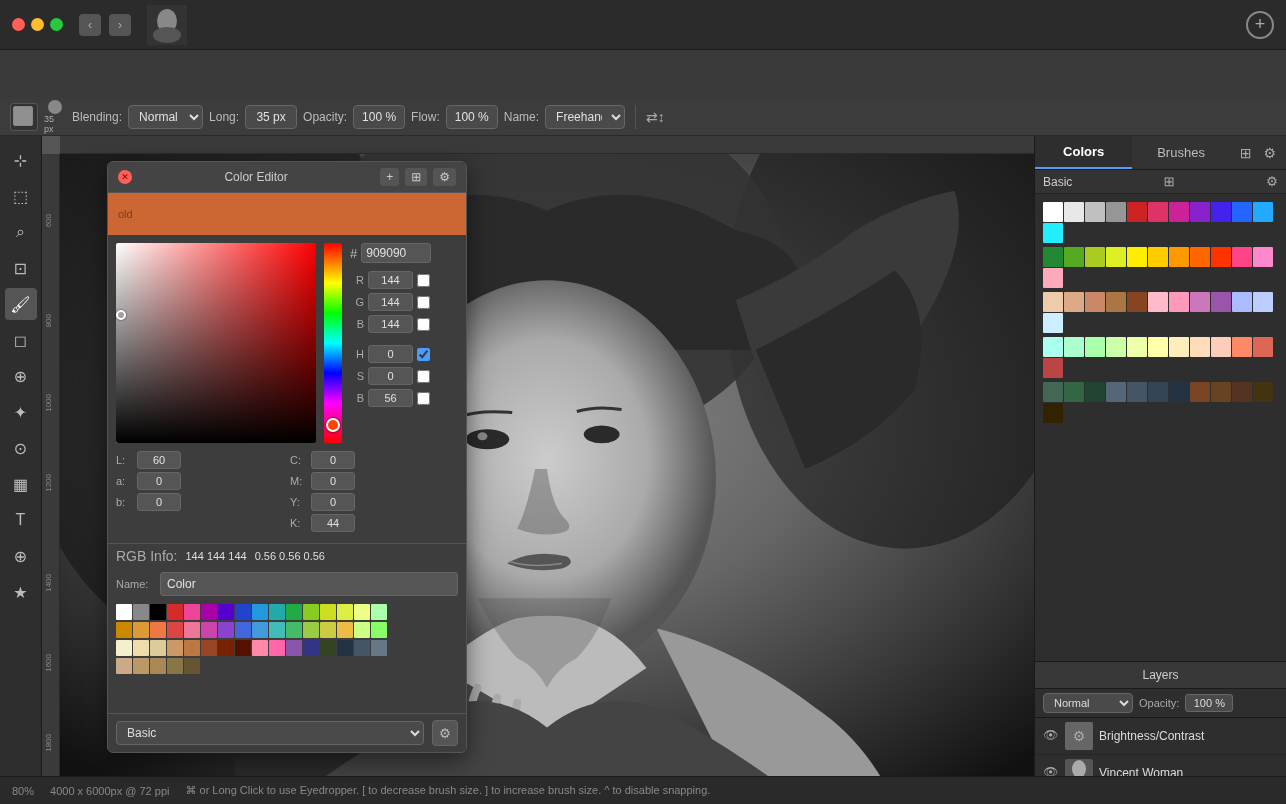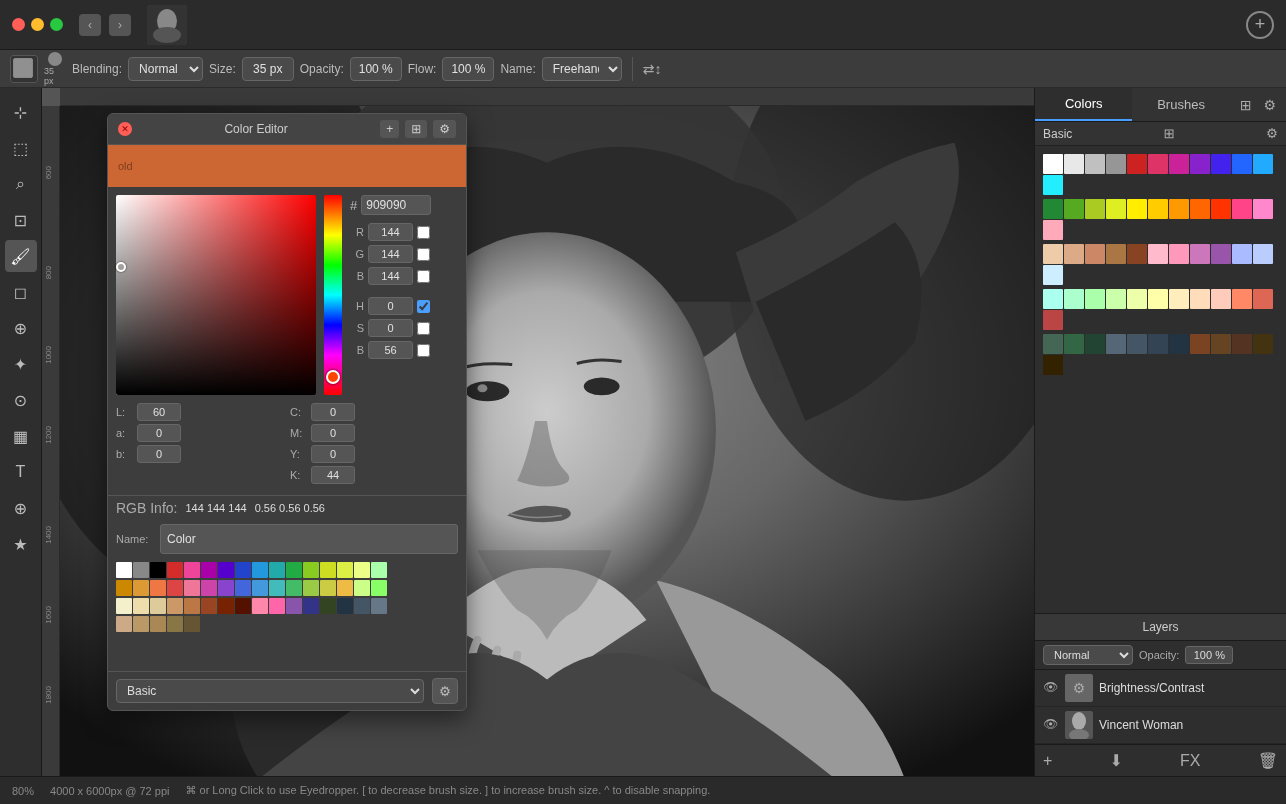--- a/index.html
+++ b/index.html
@@ -75,20 +75,21 @@
 
     
     #toolbar {
       height: 38px;
       background: #3c3c3c;
       display: flex;
       align-items: center;
       padding: 7px 10px;
       gap: 6px;
       border-bottom: 1px solid #2a2a2a;
+      margin-top: 48px;
     }
     .color-swatch-toolbar {
       width: 28px;
       height: 28px;
       border: 1px solid #555;
       border-radius: 3px;
       background: #333;
       position: relative;
     }
     .fg-swatch {
@@ -440,21 +441,21 @@
       width: 36px;
     }
     .ce-name-input {
       flex: 1;
       background: #555;
       border: 1px solid #666;
       color: #e0e0e0;
       padding: 2px 6px;
       border-radius: 3px;
       font-size: 12px;
-      height: 30px;
+      height: 24px;
     }
 
     
     .ce-palette {
       padding: 8px;
       display: flex;
       flex-direction: column;
       gap: 1px;
     }
     .ce-palette-row {
@@ -517,20 +518,21 @@
       cursor: pointer;
       font-size: 13px;
       color: #bbb;
       background: #333;
       border: none;
     }
     .rp-tab.active {
       background: #2e2e2e;
       color: #fff;
       border-bottom: 2px solid #4a9eff;
+      font-weight: bold;
     }
     .rp-tab-actions {
       display: flex;
       align-items: center;
       gap: 4px;
       padding: 0 6px;
       background: #333;
     }
     .rp-action-btn {
       background: none;
@@ -700,21 +702,21 @@
   <div class="brush-size-indicator">
     <div class="brush-circle" style="width:14px;height:14px;"></div>
     <span style="font-size:9px;color:#aaa">35 px</span>
   </div>
   <span class="toolbar-label">Blending:</span>
   <select class="toolbar-select">
     <option>Normal</option>
     <option>Multiply</option>
     <option>Screen</option>
   </select>
-  <span class="toolbar-label">Size:</span>
+  <span class="toolbar-label">Long:</span>
   <input class="toolbar-input" type="text" value="35 px" style="width: 52px;">
   <span class="toolbar-label">Opacity:</span>
   <input class="toolbar-input" type="text" value="100 %" style="width: 52px;">
   <span class="toolbar-label">Flow:</span>
   <input class="toolbar-input" type="text" value="100 %" style="width: 52px;">
   <span class="toolbar-label">Name:</span>
   <select class="toolbar-select" style="width:80px;">
     <option>Freehand</option>
     <option>Line</option>
   </select>

